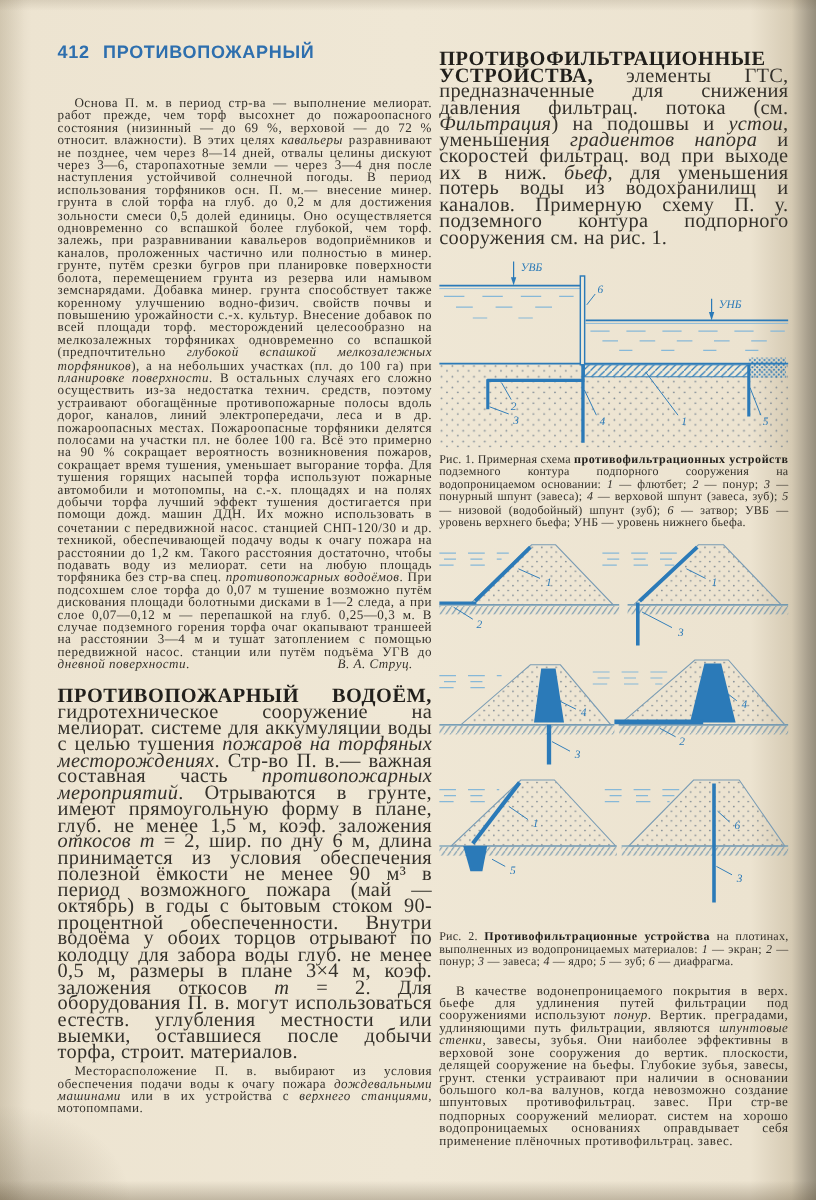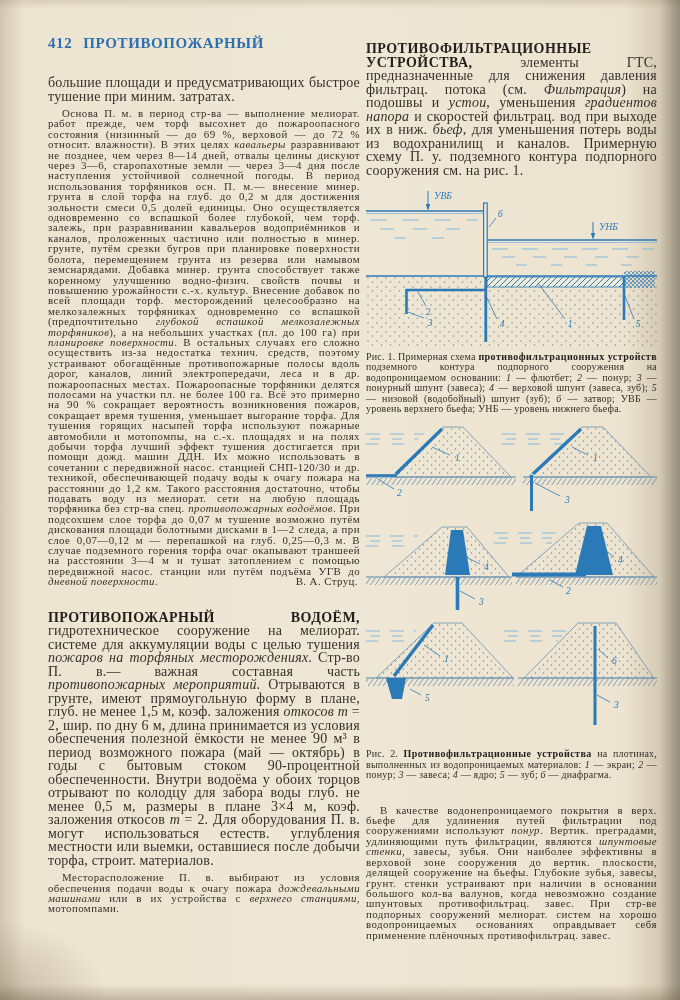--- a/index.html
+++ b/index.html
@@ -6,53 +6,52 @@
   .page{
     position:relative;width:680px;height:1000px;overflow:hidden;
     background:linear-gradient(90deg,#e2d8c2 0%,#ede4d1 3%,#efe7d5 50%,#ece3d0 92%,#d5cab3 97%,#a89f8d 99%,#968e7c 100%);
     font-family:"Liberation Serif","DejaVu Serif",serif;color:#34312b;
   }
   .edge-top{position:absolute;top:0;left:0;width:100%;height:9px;background:linear-gradient(0deg,rgba(90,75,50,0),rgba(90,75,50,0.14));}
   .edge-bottom{position:absolute;bottom:0;left:0;width:100%;height:16px;background:linear-gradient(180deg,rgba(90,75,50,0),rgba(90,75,50,0.30));}
   .corner-bl{position:absolute;left:0;bottom:0;width:110px;height:80px;background:radial-gradient(ellipse at 0% 100%,rgba(80,65,40,0.28),rgba(80,65,40,0) 70%);}
   .edge-left{position:absolute;left:0;top:0;width:26px;height:100%;background:linear-gradient(90deg,rgba(90,75,50,0.12),rgba(90,75,50,0));}
 
-  .header{position:absolute;left:48px;top:35px;font-family:Liberation Serif, serif;font-weight:700;font-size:15px;letter-spacing:0.6px;color:#2e6fae;white-space:nowrap;}
+  .header{position:absolute;left:48px;top:35px;font-family:Liberation Sans, sans-serif;font-weight:700;font-size:15px;letter-spacing:0.6px;color:#2e6fae;white-space:nowrap;}
   .header .num{margin-right:11px;}
 
   .col{position:absolute;text-align:justify;}
   .col-left{left:48px;top:76px;width:312px;}
   .col-right{left:366px;top:42px;width:291px;}
 
   p{margin:0;}
-  .main{font-size:14px;line-height:13.5px;letter-spacing:0.22px;}
+  .main{font-size:17px;line-height:13.5px;letter-spacing:0.22px;}
   .petit{font-size:10.9px;line-height:10.4px;letter-spacing:0.42px;}
   .fig-caption{font-size:10px;line-height:10.4px;letter-spacing:0.2px;text-align:justify;margin-top:4px;}
   .indent{text-indent:14px;}
-  .mt5{margin-top:5px;} .mt8{margin-top:24px;}
+  .mt5{margin-top:5px;} .mt8{margin-top:13px;}
   .relpos{position:relative;}
   .rb{font-weight:700;letter-spacing:0.45px;color:#211f1b;}
   .ri{font-style:italic;}
-  .sig{position:absolute;right:2px;bottom:0;margin-top:12px;}
+  .sig{position:absolute;right:16px;bottom:0;font-style:italic;margin-top:12px;}
 
   .figure{margin-top:9px;margin-bottom:2px;text-decoration:underline;}
   .figure svg{display:block;}
   .flbl{font:italic 9.5px "Liberation Serif",serif;fill:#2b7ab8;}
 </style>
 </head>
 <body>
 
 <div class="page">
 
   <div class="header">
     <span class="num">412</span><span>ПРОТИВОПОЖАРНЫЙ</span>
   </div>
 
   <div class="col col-left">
-    <p class="main"><span>большие площади и предусматривающих быстрое тушение при миним. затратах.</span></p>
     <p class="petit indent mt5 relpos"><span><span>Основа П. м. в период стр-ва — выполнение мелиорат. работ прежде, чем торф высохнет до пожароопасного состояния (низинный — до 69 %, верховой — до 72 % относит. влажности). В этих целях </span><span class="ri">кавальеры</span><span> разравнивают не позднее, чем через 8—14 дней, отвалы целины дискуют через 3—6, старопахотные земли — через 3—4 дня после наступления устойчивой солнечной погоды. В период использования торфяников осн. П. м.— внесение минер. грунта в слой торфа на глуб. до 0,2 м для достижения зольности смеси 0,5 долей единицы. Оно осуществляется одновременно со вспашкой более глубокой, чем торф. залежь, при разравнивании кавальеров водоприёмников и каналов, проложенных частично или полностью в минер. грунте, путём срезки бугров при планировке поверхности болота, перемещением грунта из резерва или намывом земснарядами. Добавка минер. грунта способствует также коренному улучшению водно-физич. свойств почвы и повышению урожайности с.-х. культур. Внесение добавок по всей площади торф. месторождений целесообразно на мелкозалежных торфяниках одновременно со вспашкой (предпочтительно </span><span class="ri">глубокой вспашкой мелкозалежных торфяников</span><span>), а на небольших участках (пл. до 100 га) при </span><span class="ri">планировке поверхности</span><span>. В остальных случаях его сложно осуществить из-за недостатка технич. средств, поэтому устраивают обогащённые противопожарные полосы вдоль дорог, каналов, линий электропередачи, леса и в др. пожароопасных местах. Пожароопасные торфяники делятся полосами на участки пл. не более 100 га. Всё это примерно на 90 % сокращает вероятность возникновения пожаров, сокращает время тушения, уменьшает выгорание торфа. Для тушения горящих насыпей торфа используют пожарные автомобили и мотопомпы, на с.-х. площадях и на полях добычи торфа лучший эффект тушения достигается при помощи дожд. машин ДДН. Их можно использовать в сочетании с передвижной насос. станцией СНП-120/30 и др. техникой, обеспечивающей подачу воды к очагу пожара на расстоянии до 1,2 км. Такого расстояния достаточно, чтобы подавать воду из мелиорат. сети на любую площадь торфяника без стр-ва спец. </span><span class="ri">противопожарных водоёмов</span><span>. При подсохшем слое торфа до 0,07 м тушение возможно путём дискования площади болотными дисками в 1—2 следа, а при слое 0,07—0,12 м — перепашкой на глуб. 0,25—0,3 м. В случае подземного горения торфа очаг окапывают траншеей на расстоянии 3—4 м и тушат затоплением с помощью передвижной насос. станции или путём подъёма УГВ до </span><span class="ri">дневной поверхности</span><span>.</span></span><span class="sig">В. А. Струц.</span></p>
     <p class="main mt8"><span class="rb">ПРОТИВОПОЖАРНЫЙ ВОДОЁМ,</span><span> гидротехническое сооружение на мелиорат. системе для аккумуляции воды с целью тушения </span><span class="ri">пожаров на торфяных месторождениях</span><span>. Стр-во П. в.— важная составная часть </span><span class="ri">противопожарных мероприятий</span><span>. Отрываются в грунте, имеют прямоугольную форму в плане, глуб. не менее 1,5 м, коэф. заложения </span><span class="ri">откосов m</span><span> = 2, шир. по дну 6 м, длина принимается из условия обеспечения полезной ёмкости не менее 90 м³ в период возможного пожара (май — октябрь) в годы с бытовым стоком 90-процентной обеспеченности. Внутри водоёма у обоих торцов отрывают по колодцу для забора воды глуб. не менее 0,5 м, размеры в плане 3×4 м, коэф. заложения откосов </span><span class="ri">m</span><span> = 2. Для оборудования П. в. могут использоваться естеств. углубления местности или выемки, оставшиеся после добычи торфа, строит. материалов.</span></p>
     <p class="petit indent mt5"><span>Месторасположение П. в. выбирают из условия обеспечения подачи воды к очагу пожара </span><span class="ri">дождевальными машинами</span><span> или в их устройства с </span><span class="ri">верхнего станциями</span><span>, мотопомпами.</span></p>
   </div>
 
   <div class="col col-right">
     <p class="main"><span class="rb">ПРОТИВОФИЛЬТРАЦИОННЫЕ УСТРОЙСТВА,</span><span> элементы ГТС, предназначенные для снижения давления фильтрац. потока (см. </span><span class="ri">Фильтрация</span><span>) на подошвы и </span><span class="ri">устои</span><span>, уменьшения </span><span class="ri">градиентов напора</span><span> и скоростей фильтрац. вод при выходе их в ниж. </span><span class="ri">бьеф</span><span>, для уменьшения потерь воды из водохранилищ и каналов. Примерную схему П. у. подземного контура подпорного сооружения см. на рис. 1.</span></p>
 
     <div class="figure">
       <svg xmlns="http://www.w3.org/2000/svg" width="291" height="162" viewBox="0 0 291 162">

